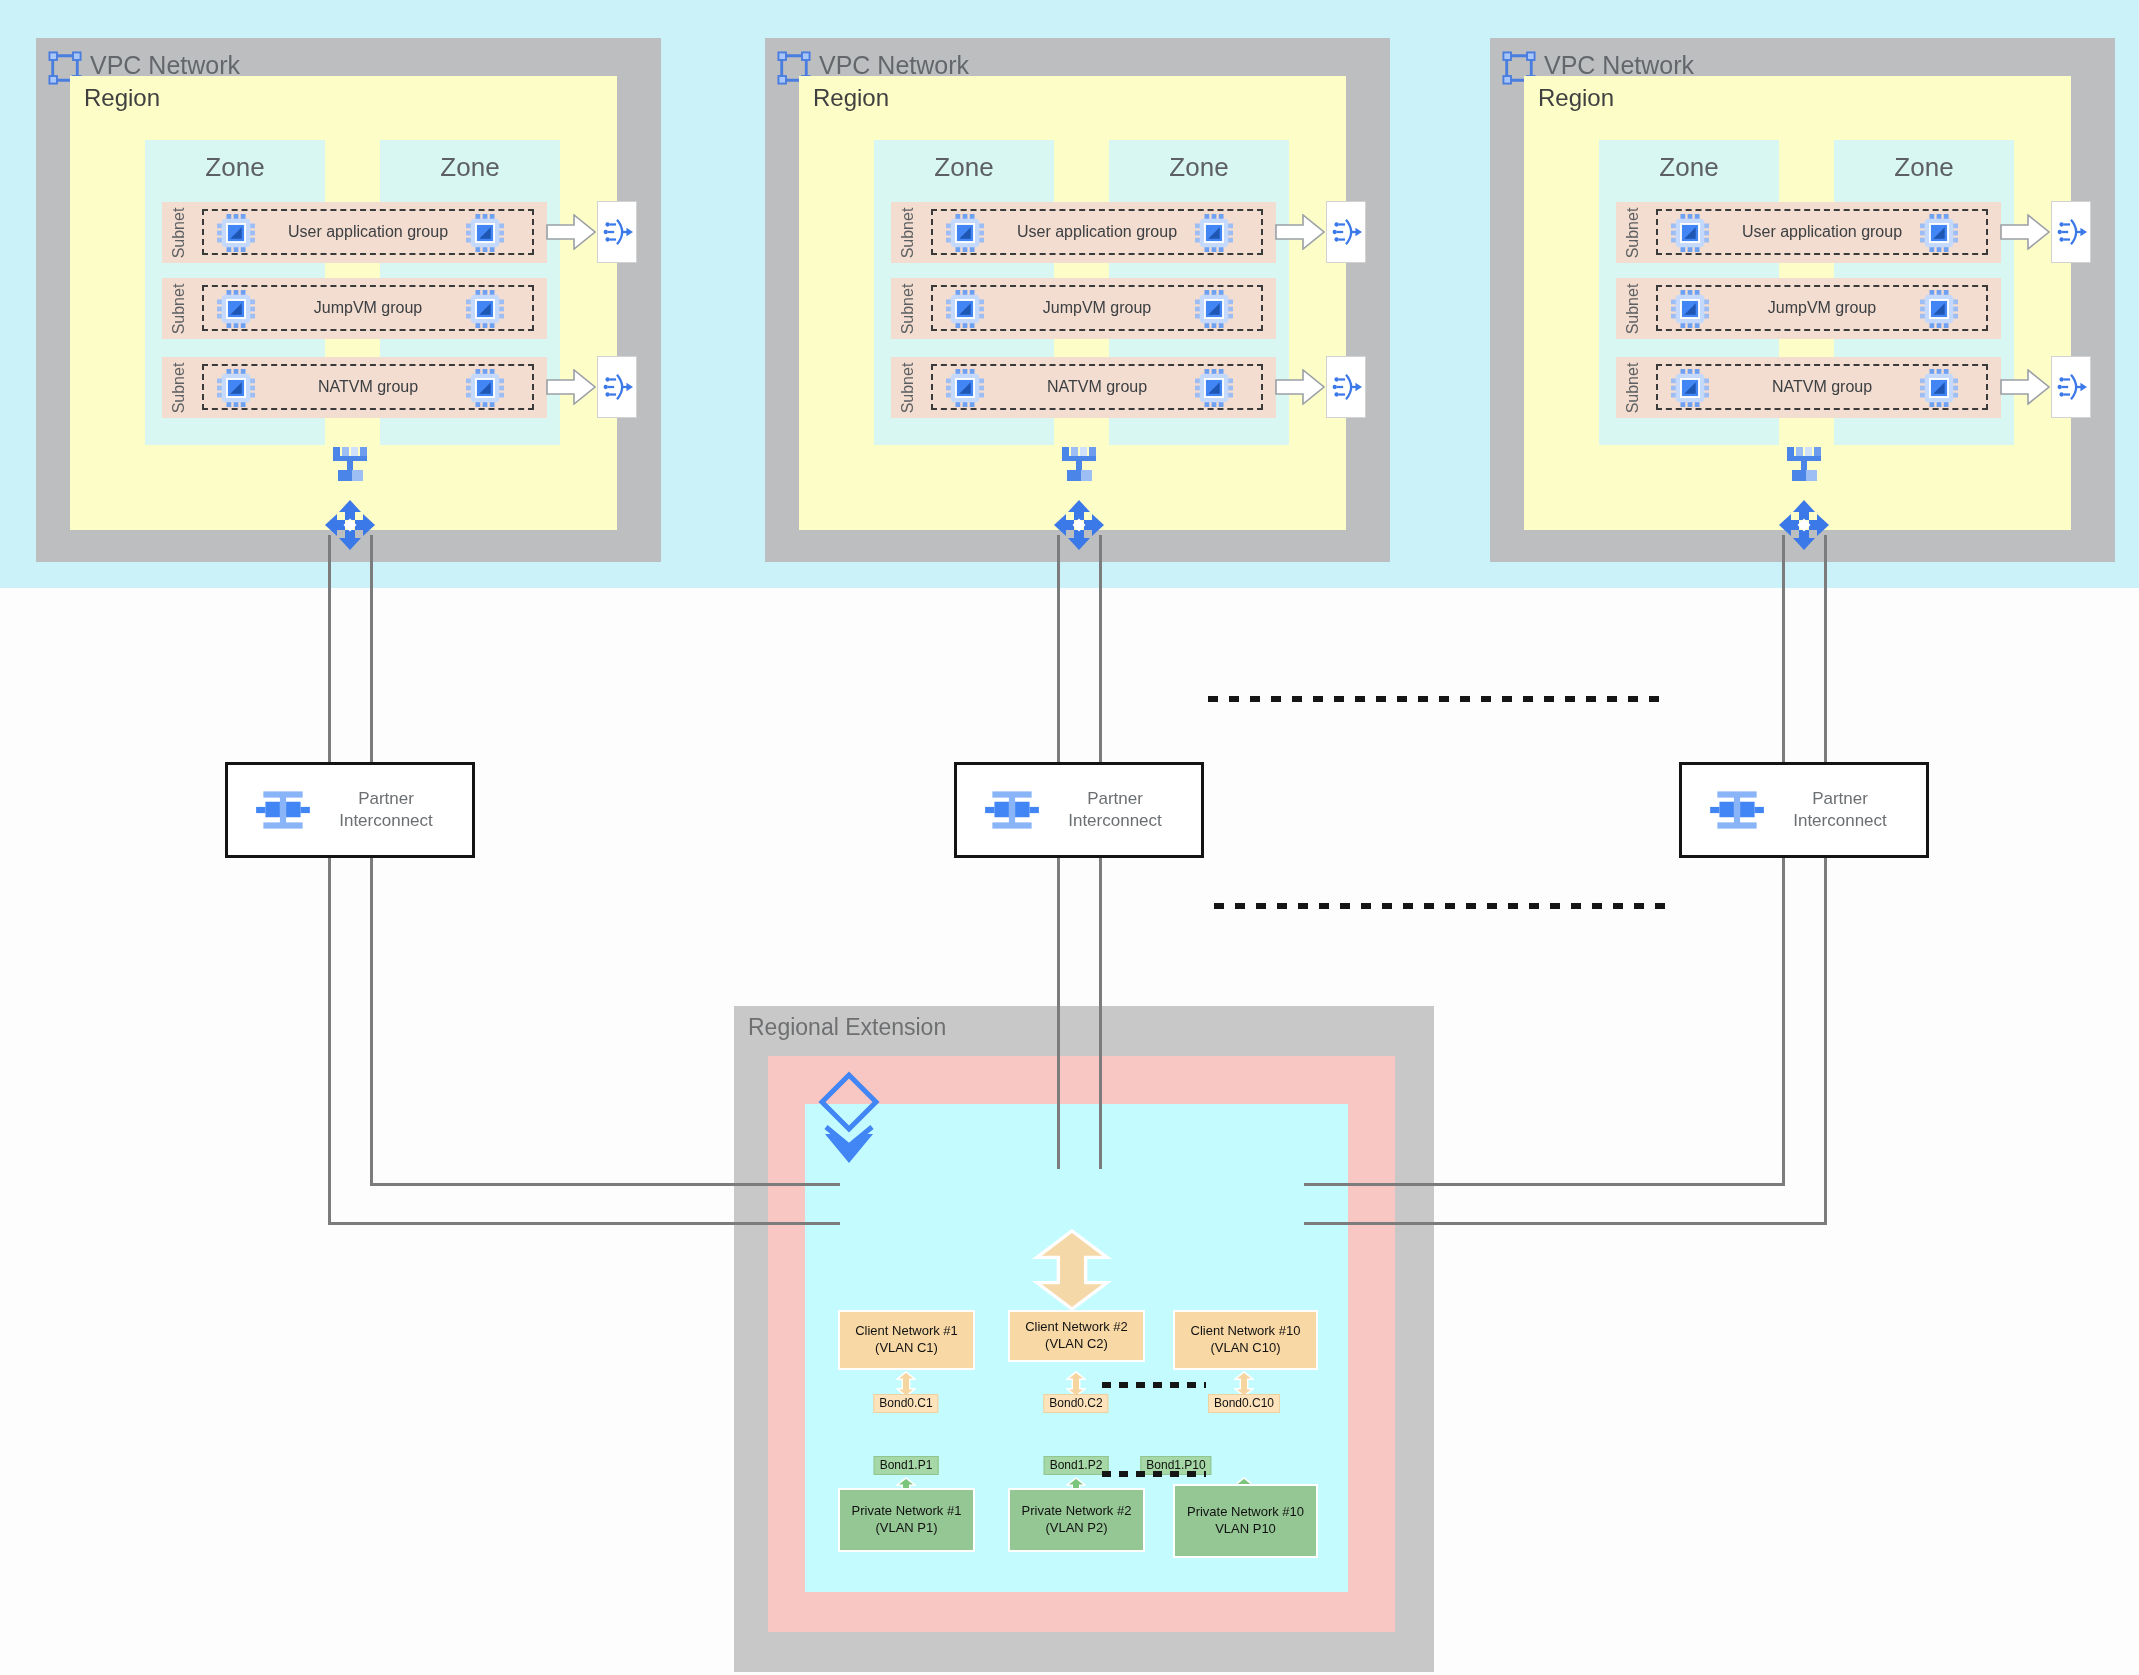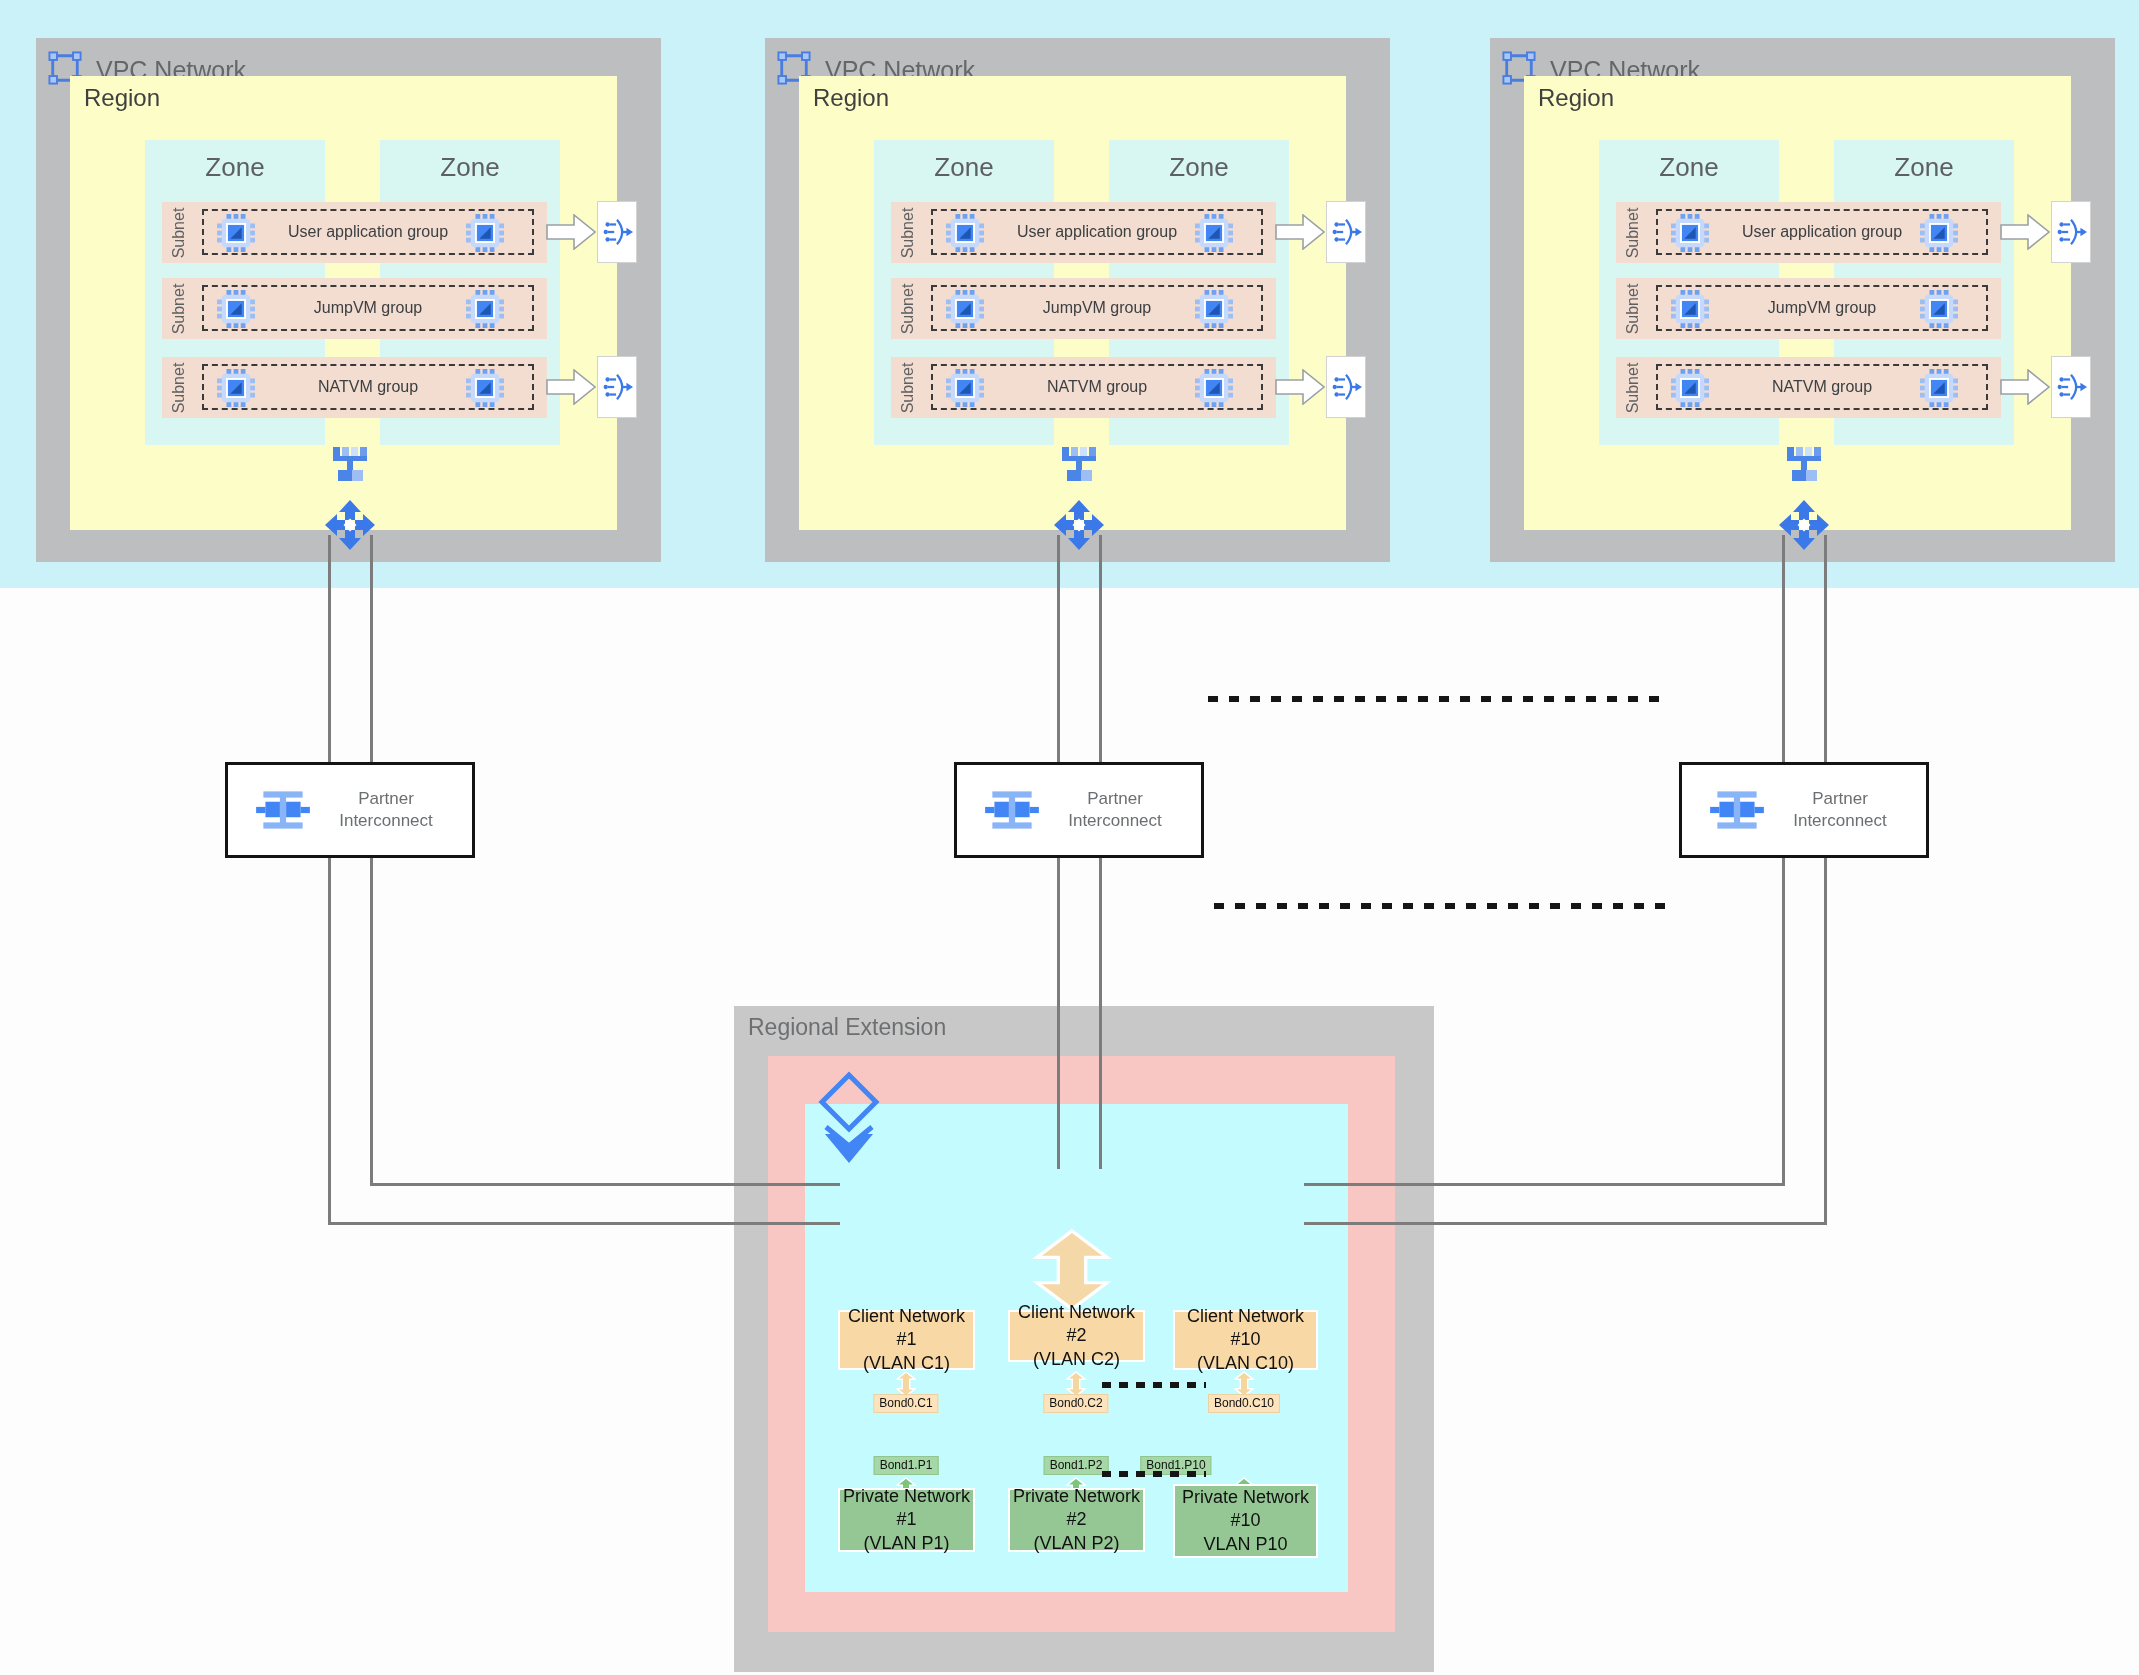--- a/index.html
+++ b/index.html
@@ -5,21 +5,21 @@
   html,body{margin:0;padding:0;background:#fff;}
   body{font-family:"Liberation Sans","DejaVu Sans",sans-serif;}
   #canvas{position:relative;width:2139px;height:1675px;background:#fdfdfd;overflow:hidden;}
   .abs{position:absolute;}
 
   
   .top-band{left:0;top:0;width:2139px;height:588px;background:var(--top_band,#cbf2f9);}
 
   
   .vpc{width:625px;height:524px;background:var(--vpc_gray,#bcbec0);}
-  .vpc-head{position:absolute;left:12px;top:13px;display:flex;align-items:flex-end;gap:14px;}
+  .vpc-head{position:absolute;left:12px;top:13px;display:flex;align-items:flex-start;gap:8px;}
   .vpc-head svg{width:34px;height:34px;}
   .vpc-title{font-size:25px;color:#63676b;}
   .region{position:absolute;left:34px;top:38px;width:547px;height:454px;background:var(--region_yellow,#fdfdc8);}
   .region-title{position:absolute;left:14px;top:8px;font-size:24px;color:#404040;}
   .zone{position:absolute;top:64px;width:180px;height:305px;background:var(--zone_cyan,#d9f7f2);}
   .zone.z1{left:75px}.zone.z2{left:310px}
   .zone-title{margin-top:12px;text-align:center;font-size:26px;color:#5d6063;}
   .subnet-row{position:absolute;left:92px;width:385px;height:61px;background:var(--subnet_salmon,#f3dcd0);}
   .sr1{top:126px}.sr2{top:202px}.sr3{top:281px}
   .subnet-label{position:absolute;left:8px;top:50%;transform:translateY(-50%) rotate(180deg);writing-mode:vertical-rl;font-size:16px;color:#5d6063;}
@@ -45,21 +45,21 @@
   .pi svg{width:62px;height:50px;margin-left:24px;flex:none;}
   .pi-label{flex:1;text-align:center;font-size:17px;line-height:1.3;color:#6b6f72;padding-right:14px;}
 
   
   .re-gray{left:734px;top:1006px;width:700px;height:666px;background:var(--extension_gray,#c8c8c8);}
   .re-title{left:748px;top:1014px;font-size:23px;color:#6d6f71;}
   .re-pink{left:768px;top:1056px;width:627px;height:576px;background:var(--extension_pink,#f8c7c3);}
   .re-cyan{left:805px;top:1104px;width:543px;height:488px;background:var(--extension_cyan,#c3fbff);}
   .layers-ic{left:816px;top:1070px;width:66px;height:96px;}
   .vrf{left:840px;top:1169px;width:464px;height:60px;background:var(--vrf_tan,#f8d9a6);border:2px solid #fff;box-sizing:border-box;text-align:center;line-height:56px;font-size:20px;color:#101010;}
-  .netbox{border:2px solid #fff;box-sizing:border-box;display:flex;flex-direction:column;align-items:center;justify-content:center;text-align:center;font-size:18px;line-height:1.28;color:#111;}
+  .netbox{border:2px solid #fff;box-sizing:border-box;display:flex;flex-direction:column;align-items:center;justify-content:center;text-align:center;font-size:13px;line-height:1.28;color:#111;}
   .cn{background:var(--vrf_tan,#f8d9a6);}
   .pn{background:var(--private_green,#95c795);}
   .bond{transform:translateX(-50%);font-size:12px;line-height:1.1;padding:2px 5px;white-space:nowrap;color:#111;}
   .bond-c{background:#fce3bb;border:1px solid #ecd1a3;}
   .bond-p{background:#a6d7a6;border:1px solid #90c590;}
   .bms{left:838px;top:1402px;width:470px;height:56px;background:var(--server_lavender,#beb9f2);border:2px solid #fff;box-sizing:border-box;border-radius:30px;text-align:center;line-height:52px;font-size:20px;color:#0d0d0d;}
   .dots{width:104px;height:6px;background:repeating-linear-gradient(90deg,#151515 0 9px,transparent 9px 17px);}
   .sm-arrow{width:22px;height:26px;}
   .sm-arrow.tan{color:#f6d6a0;}
   .sm-arrow.grn{color:#7cc57c;}

